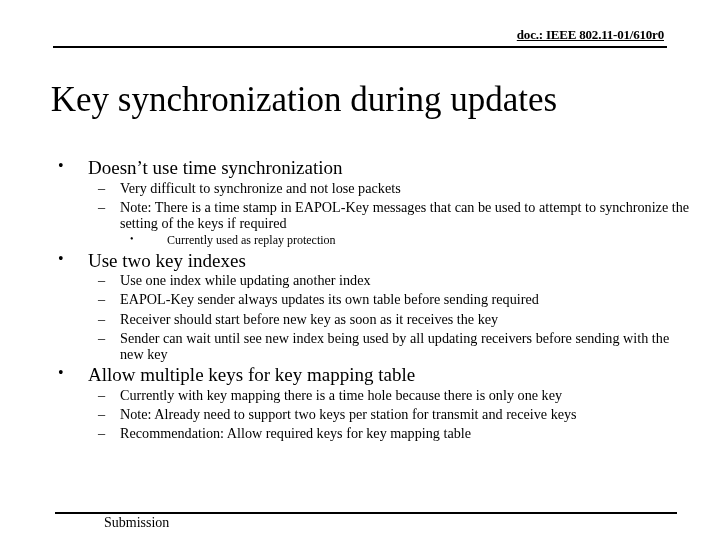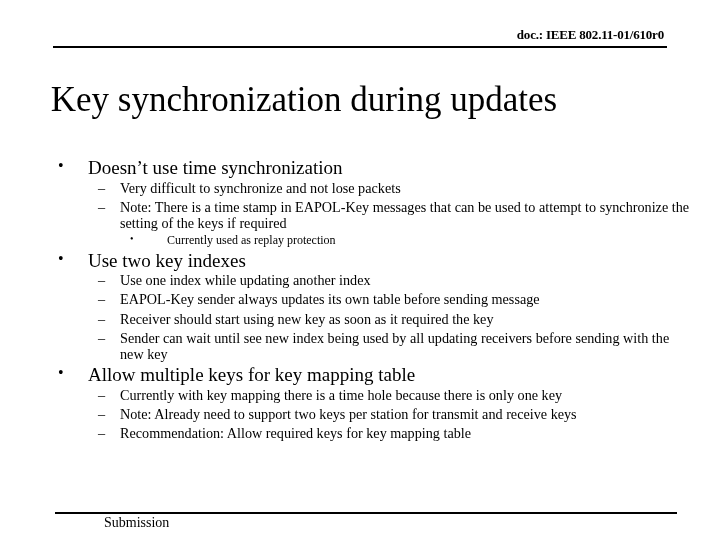--- a/index.html
+++ b/index.html
@@ -1,18 +1,18 @@
 <!DOCTYPE html>
 <html><head>
 <meta charset="utf-8">
 <style>
   html, body { margin:0; padding:0; background:#ffffff; }
   body { width:720px; height:540px; position:relative; overflow:hidden;
          font-family:"Liberation Serif","DejaVu Serif",serif; color:#000; }
-  .hdr { position:absolute; right:56px; top:27px; font-size:13px; font-weight:bold; letter-spacing:-0.2px; }
+  .hdr { position:absolute; right:56px; top:27px; font-size:13px; font-weight:bold; letter-spacing:-0.2px;text-decoration:underline; }
   .rule-top { position:absolute; left:53px; width:614px; top:46px; height:2px; background:#000; }
   .title { position:absolute; left:0; width:608px; top:80px; text-align:center; font-size:35px; }
   .b1 { position:absolute; left:58px; font-size:19px; }
   .b1 .dot { position:absolute; left:0; top:0; font-size:16px; }
   .b1 .txt { position:absolute; left:30px; top:0; white-space:nowrap;text-align:center; }
   .sub { position:absolute; left:98px; font-size:14.2px; line-height:16px; }
   .sub .dash { position:absolute; left:0; top:0; }
   .sub .txt { position:absolute; left:22px; top:0; width:570px; }
   .sub2 { position:absolute; left:130px; font-size:12px; }
   .sub2 .dot { position:absolute; left:0; top:0; font-size:10px; }
@@ -48,25 +48,25 @@
 <div class="b1" style="top:250px;">
   <span class="dot">•</span>
   <span class="txt">Use two key indexes</span>
 </div>
 <div class="sub" style="top:272px;">
   <span class="dash">–</span>
   <span class="txt">Use one index while updating another index</span>
 </div>
 <div class="sub" style="top:291px;">
   <span class="dash">–</span>
-  <span class="txt">EAPOL-Key sender always updates its own table before sending message</span>
+  <span class="txt">EAPOL-Key sender always updates its own table before sending required</span>
 </div>
 <div class="sub" style="top:311px;">
   <span class="dash">–</span>
-  <span class="txt">Receiver should start using new key as soon as it required the key</span>
+  <span class="txt">Receiver should start before new key as soon as it receives the key</span>
 </div>
 <div class="sub" style="top:330px;">
   <span class="dash">–</span>
   <span class="txt">Sender can wait until see new index being used by all updating receivers before sending with the new key</span>
 </div>
 
 <div class="b1" style="top:364px;">
   <span class="dot">•</span>
   <span class="txt">Allow multiple keys for key mapping table</span>
 </div>

